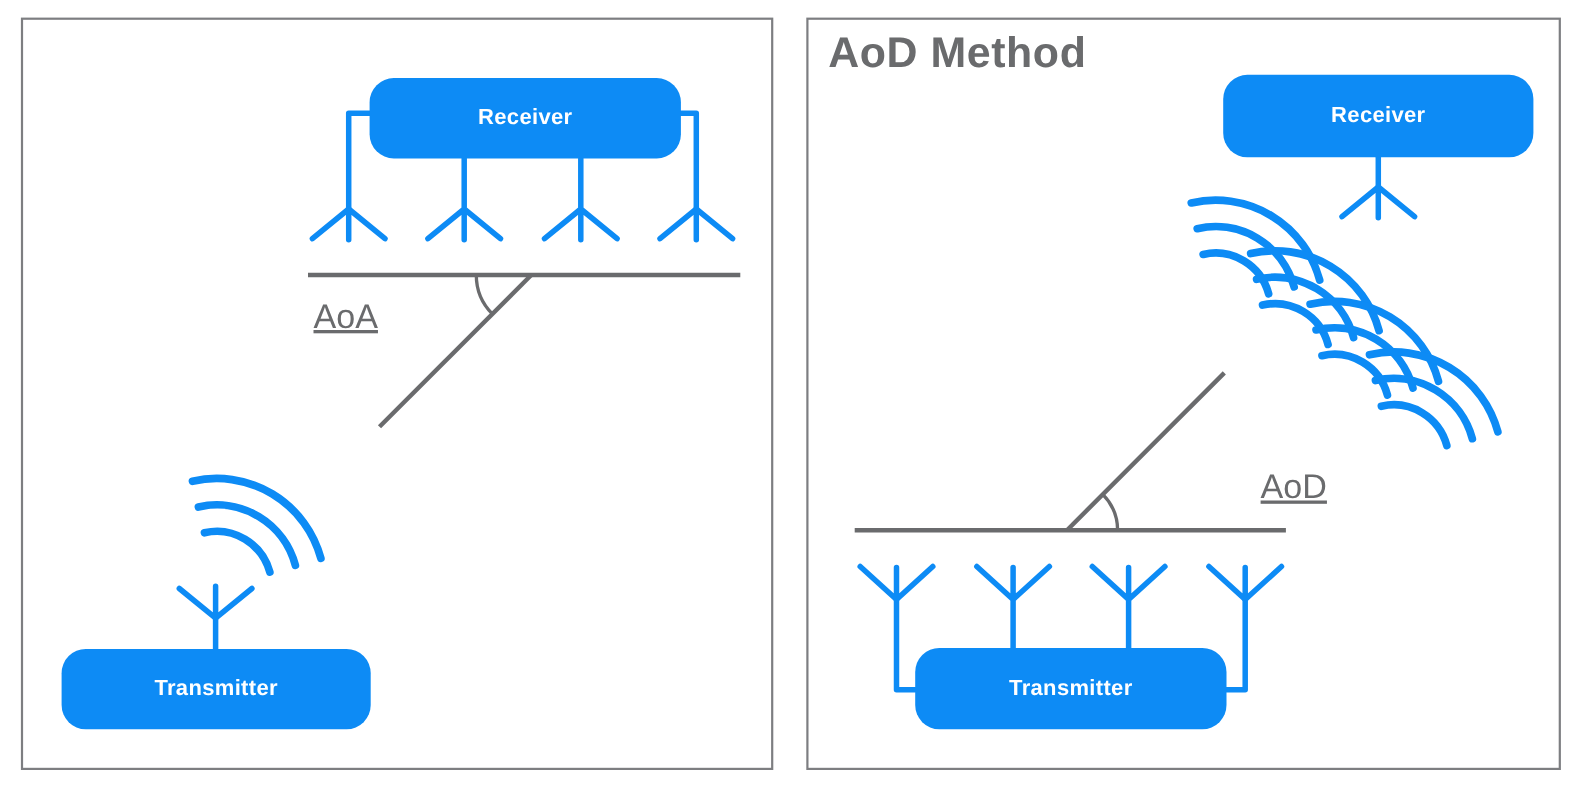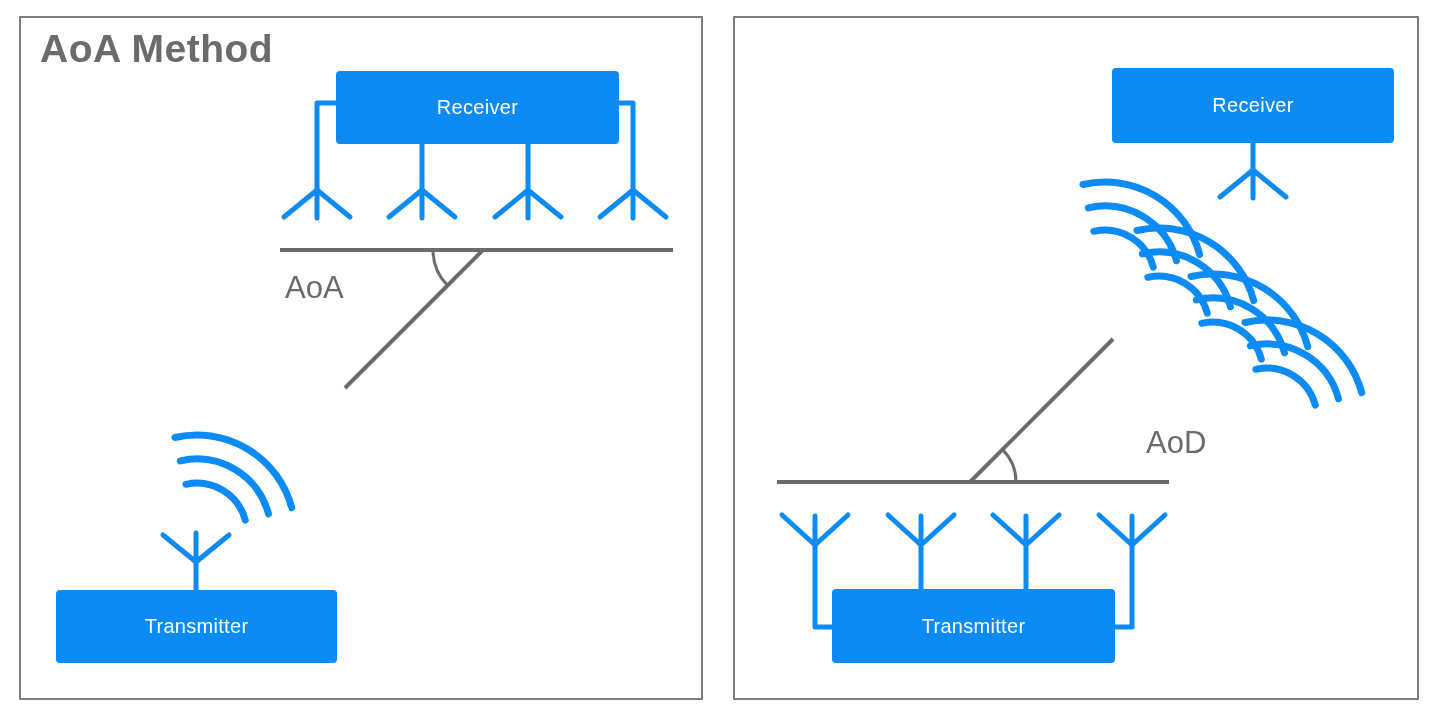--- a/index.html
+++ b/index.html
@@ -13,26 +13,26 @@
   *{margin:0;padding:0;box-sizing:border-box;}
   html,body{width:1440px;height:720px;background:var(--bg);
     font-family:"Liberation Sans", sans-serif;}
   .stage{position:absolute;left:0;top:0;width:1440px;height:720px;overflow:hidden;background:var(--bg);}
   .panel{position:absolute;top:16px;height:684px;border:2px solid var(--panel-border);background:var(--bg);}
   .panel.left{left:19px;width:684px;}
   .panel.right{left:733px;width:686px;}
   .panel-title{position:absolute;font-size:39px;font-weight:700;color:var(--text-gray);letter-spacing:0.5px;white-space:nowrap;}
   #aoa-title{left:40px;top:27px;}
   #aod-title{left:753px;top:27px;}
-  .angle-label{position:absolute;font-size:31px;color:var(--text-gray);white-space:nowrap;}
+  .angle-label{position:absolute;font-size:31px;color:var(--text-gray);white-space:nowrap;text-decoration:underline;}
   #aoa-angle-label{left:285px;top:270px;}
   #aod-angle-label{left:1146px;top:425px;}
-  .device-box{position:absolute;background:var(--accent-blue);border-radius:4px;
+  .device-box{position:absolute;background:var(--accent-blue);border-radius:22px;
     display:flex;align-items:center;justify-content:center;
-    color:var(--box-text);font-size:20px;letter-spacing:0.3px;}
+    color:var(--box-text);font-size:20px;letter-spacing:0.3px;font-weight:bold;}
   #left-receiver-box{left:336px;top:71px;width:283px;height:73px;}
   #left-transmitter-box{left:56px;top:590px;width:281px;height:73px;}
   #right-receiver-box{left:1112px;top:68px;width:282px;height:75px;}
   #right-transmitter-box{left:832px;top:589px;width:283px;height:74px;}
   svg.art{position:absolute;left:0;top:0;width:1440px;height:720px;}
   .blue-line{stroke:var(--accent-blue);stroke-width:5;fill:none;stroke-linecap:round;stroke-linejoin:round;}
   .wave{stroke:var(--accent-blue);stroke-width:7;fill:none;stroke-linecap:round;}
   .gray-line{stroke:var(--line-gray);stroke-width:4;fill:none;}
   .angle-arc{stroke:var(--line-gray);stroke-width:3;fill:none;}
 </style>
@@ -103,21 +103,21 @@
     <g>
       <path class="blue-line" d="M815,545 V627 H832"></path>
       <path class="blue-line" d="M815,545 V516 M815,545 L782,515 M815,545 L848,515"></path>
       <path class="blue-line" d="M921,545 V589 M921,545 V516 M921,545 L888,515 M921,545 L954,515"></path>
       <path class="blue-line" d="M1026,545 V589 M1026,545 V516 M1026,545 L993,515 M1026,545 L1059,515"></path>
       <path class="blue-line" d="M1132,545 V627 H1115"></path>
       <path class="blue-line" d="M1132,545 V516 M1132,545 L1099,515 M1132,545 L1165,515"></path>
     </g>
   </svg>
 
-  <div class="panel-title" id="aoa-title">AoA Method</div>
+  <div class="panel-title" id="aod-title">AoD Method</div>
 
   <div class="device-box" id="left-receiver-box">
     <span>Receiver</span>
   </div>
   <div class="device-box" id="left-transmitter-box">
     <span>Transmitter</span>
   </div>
   <div class="device-box" id="right-receiver-box">
     <span>Receiver</span>
   </div>

